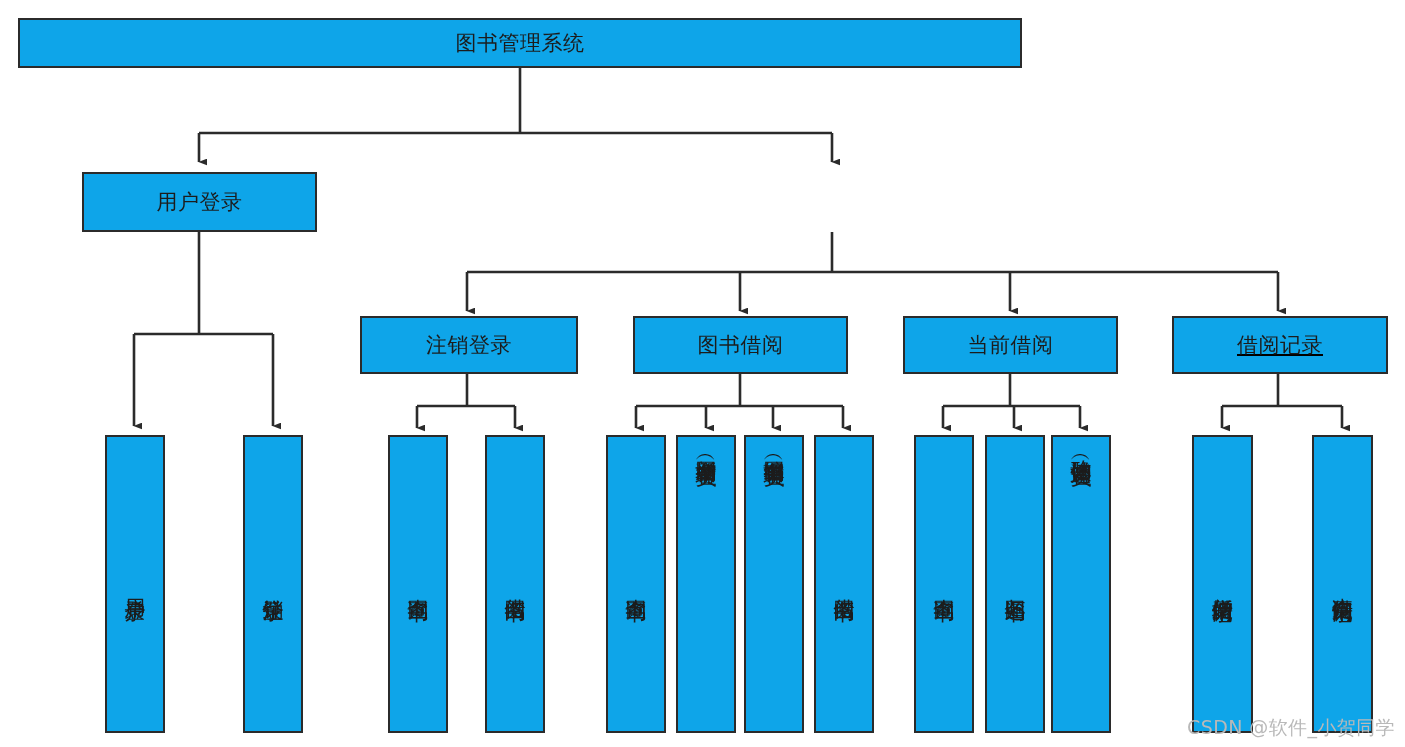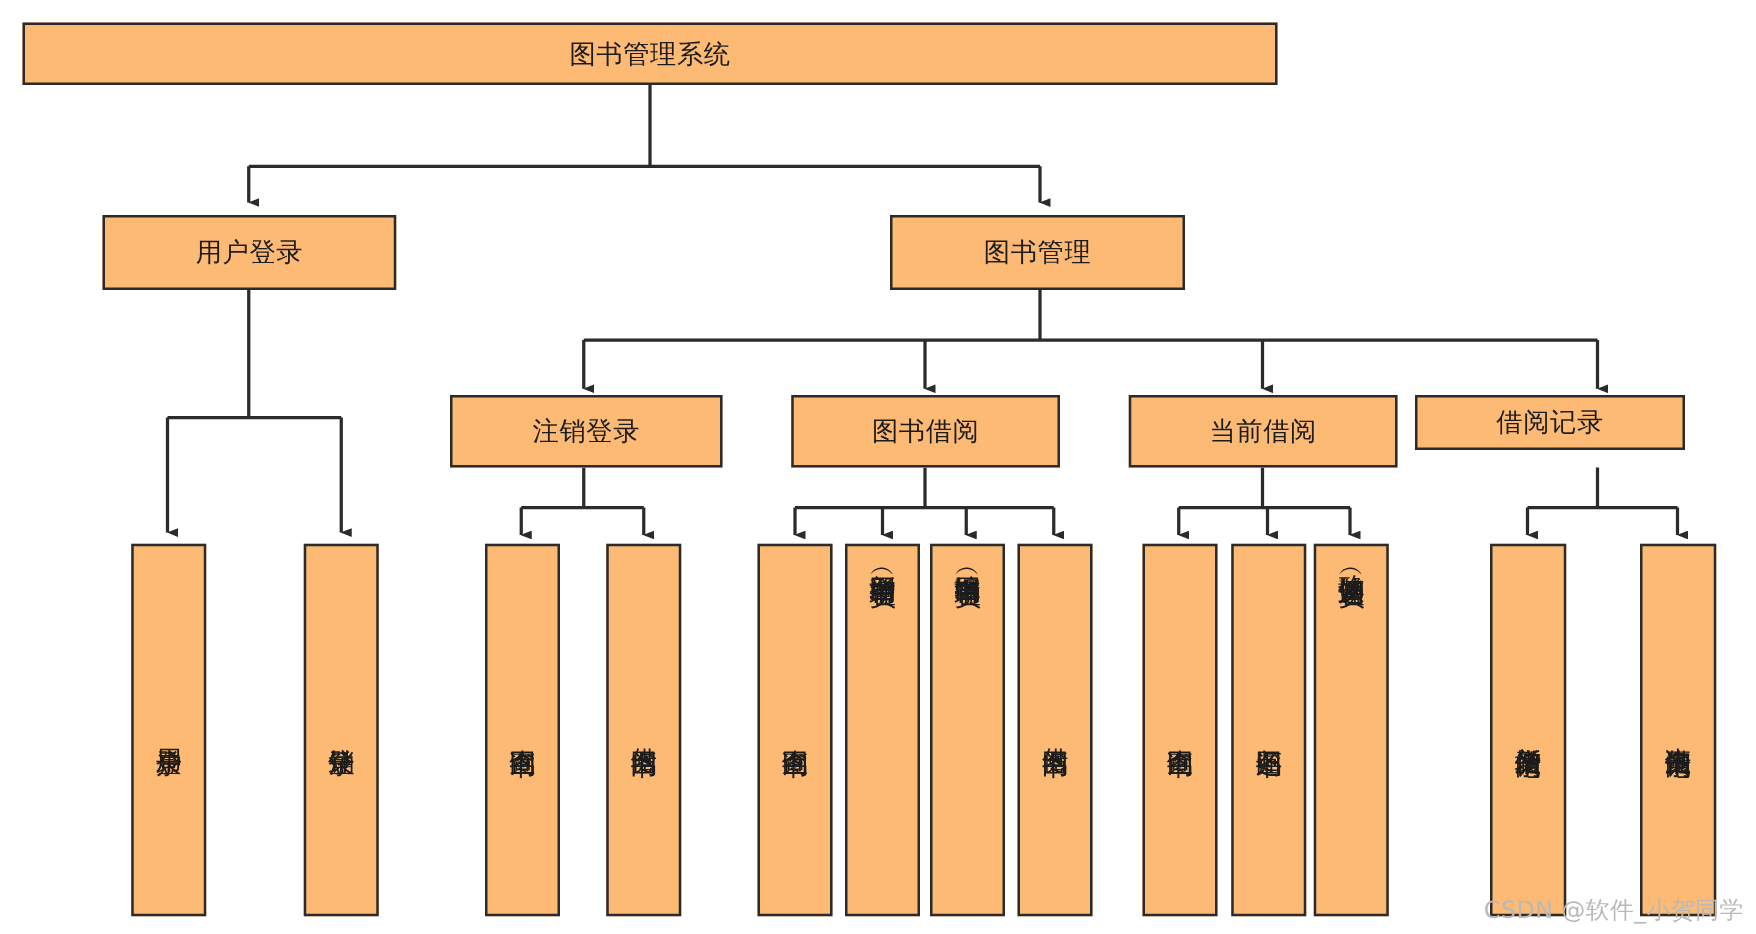--- a/index.html
+++ b/index.html
@@ -23,21 +23,21 @@
     position: absolute;
     left: 0;
     top: 0;
     width: 1405px;
     height: 747px;
   }
   .node-box {
     position: absolute;
     box-sizing: border-box;
     border: 2.5px solid #2b2b2b;
-    background: #fdba74;
+    background: #0ea5e9;
     display: flex;
     align-items: center;
     justify-content: center;
     overflow: hidden;
   }
   .node-label-h {
     font-size: 21px;
     color: #1c1c1c;
     letter-spacing: 0.5px;
     white-space: nowrap;
@@ -129,37 +129,34 @@
   </svg>
 
   <div class="node-box" style="left:18px; top:18px; width:1004px; height:50px;">
     <span class="node-label-h">图书管理系统</span>
   </div>
 
   <div class="node-box" style="left:82px; top:172px; width:235px; height:60px;">
     <span class="node-label-h">用户登录</span>
   </div>
 
-  <div class="node-box" style="left:712px; top:172px; width:236px; height:60px;">
-    <span class="node-label-h">图书管理</span>
-  </div>
 
   <div class="node-box" style="left:360px; top:316px; width:218px; height:58px;">
     <span class="node-label-h">注销登录</span>
   </div>
 
   <div class="node-box" style="left:633px; top:316px; width:215px; height:58px;">
     <span class="node-label-h">图书借阅</span>
   </div>
 
   <div class="node-box" style="left:903px; top:316px; width:215px; height:58px;text-align:right;">
     <span class="node-label-h">当前借阅</span>
   </div>
 
-  <div class="node-box" style="left:1132px; top:316px; width:216px; height:44px;">
+  <div class="node-box" style="left:1172px; top:316px; width:216px; height:58px;text-decoration:underline;">
     <span class="node-label-h">借阅记录</span>
   </div>
 
   <div class="node-box leaf-box center-v" style="left:105px; top:435px; width:60px; height:298px;">
     <span class="node-label-v">用户登录</span>
   </div>
 
   <div class="node-box leaf-box center-v" style="left:243px; top:435px; width:60px; height:298px;">
     <span class="node-label-v">注销登录</span>
   </div>

